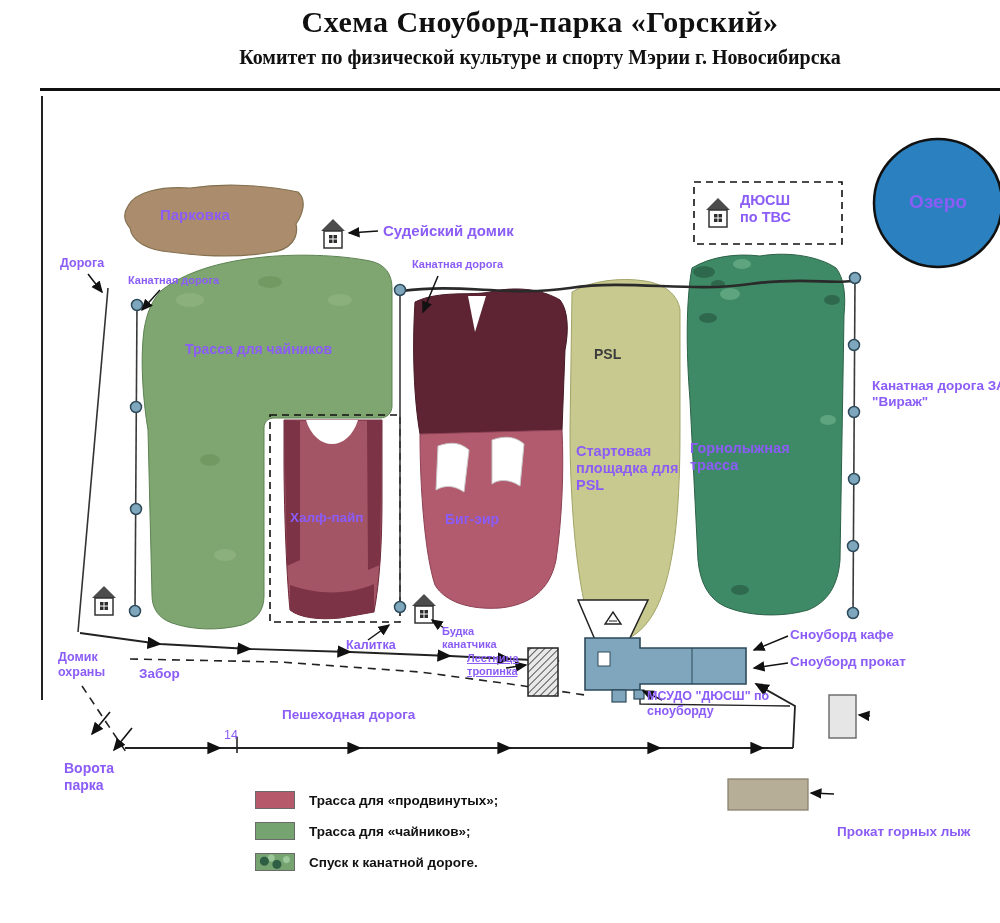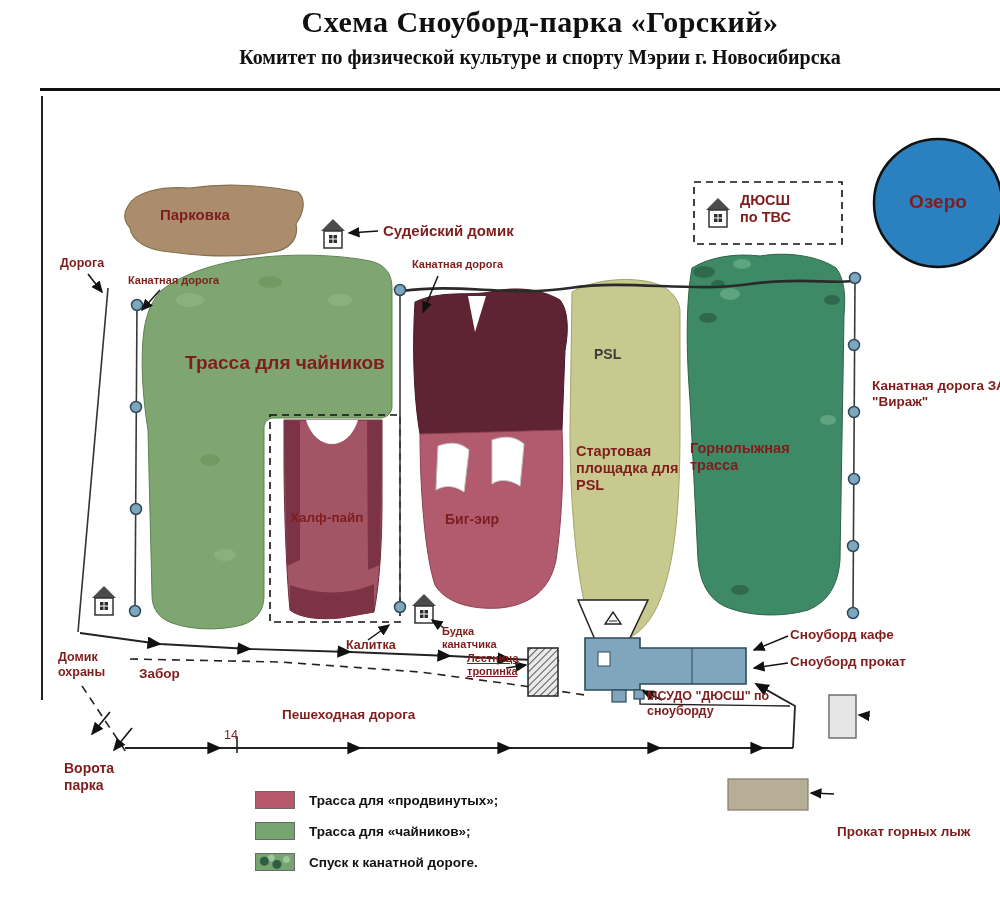--- a/index.html
+++ b/index.html
@@ -4,21 +4,21 @@
 <style>
   html,body{margin:0;padding:0;background:#fff;}
   .page{position:relative;width:1000px;height:923px;background:#ffffff;overflow:hidden;
         font-family:"Liberation Sans",sans-serif;color:#111;margin-left:40px;}
   .hdr{position:absolute;top:5px;left:0;width:100%;text-align:center;
        font-family:"Liberation Serif",serif;font-weight:bold;color:#101010;z-index:4;}
   .hdr .t{font-size:30px;letter-spacing:.5px;}
   .hdr .s{font-size:20px;margin-top:7px;}
   .rule{position:absolute;top:88px;left:0;width:100%;height:3px;background:#101010;z-index:4;}
   .map-svg{position:absolute;left:0;top:0;z-index:1;}
-  .lbl{position:absolute;font-weight:bold;font-size:13px;line-height:1.18;color:#7f1d1d;
+  .lbl{position:absolute;font-weight:bold;font-size:13px;line-height:1.18;color:#8b5cf6;
        white-space:nowrap;z-index:3;}
   .wrap{white-space:normal;}
   .small{font-size:11px;}
   .legend{position:absolute;left:215px;top:791px;display:flex;flex-direction:column;gap:13px;z-index:3;}
   .legend-row{display:flex;align-items:center;gap:14px;}
   .swatch{width:38px;height:16px;border:1px solid #6a6a6a;display:inline-block;flex:0 0 auto;}
   .swatch.camo{background-image:
       radial-gradient(circle at 22% 45%, #2e5f44 0 4px, transparent 5px),
       radial-gradient(circle at 55% 65%, #2e5f44 0 4px, transparent 5px),
       radial-gradient(circle at 80% 35%, #9cc79a 0 3px, transparent 4px),
@@ -207,21 +207,21 @@
       <line x1="830" y1="716" x2="819" y2="715" marker-end="url(#arw)"></line>
       <line x1="794" y1="794" x2="771" y2="793" marker-end="url(#arw)"></line>
     </g>
   </svg>
 
   <div class="lbl" style="left:120px;top:206px;font-size:15px;">Парковка</div>
   <div class="lbl" style="left:343px;top:222px;font-size:15px;">Судейский домик</div>
   <div class="lbl" style="left:20px;top:256px;font-size:12.5px;">Дорога</div>
   <div class="lbl small" style="left:88px;top:274px;">Канатная дорога</div>
   <div class="lbl small" style="left:372px;top:258px;">Канатная дорога</div>
-  <div class="lbl" style="left:145px;top:352px;font-size:19px;">Трасса для чайников</div>
+  <div class="lbl" style="left:145px;top:341px;font-size:14px;">Трасса для чайников</div>
   <div class="lbl" style="left:250px;top:510px;font-size:13.5px;">Халф-пайп</div>
   <div class="lbl" style="left:405px;top:511px;font-size:14px;">Биг-эир</div>
   <div class="lbl" style="left:554px;top:346px;font-size:14px;font-weight:600;color:#3c3c3c;">PSL</div>
   <div class="lbl wrap" style="left:650px;top:440px;width:125px;font-size:14.5px;">Горнолыжная трасса</div>
   <div class="lbl wrap" style="left:536px;top:443px;width:105px;font-size:14.5px;">Стартовая площадка для PSL</div>
   <div class="lbl wrap" style="left:832px;top:378px;width:155px;font-size:13.5px;">Канатная дорога ЗАО "Вираж"</div>
   <div class="lbl" style="left:858px;top:191px;width:80px;text-align:center;font-size:19px;">Озеро</div>
   <div class="lbl wrap" style="left:700px;top:192px;width:64px;font-size:14.5px;">ДЮСШ по ТВС</div>
   <div class="lbl wrap" style="left:18px;top:650px;width:62px;font-size:12.5px;">Домик охраны</div>
   <div class="lbl" style="left:99px;top:666px;font-size:13.5px;">Забор</div>

